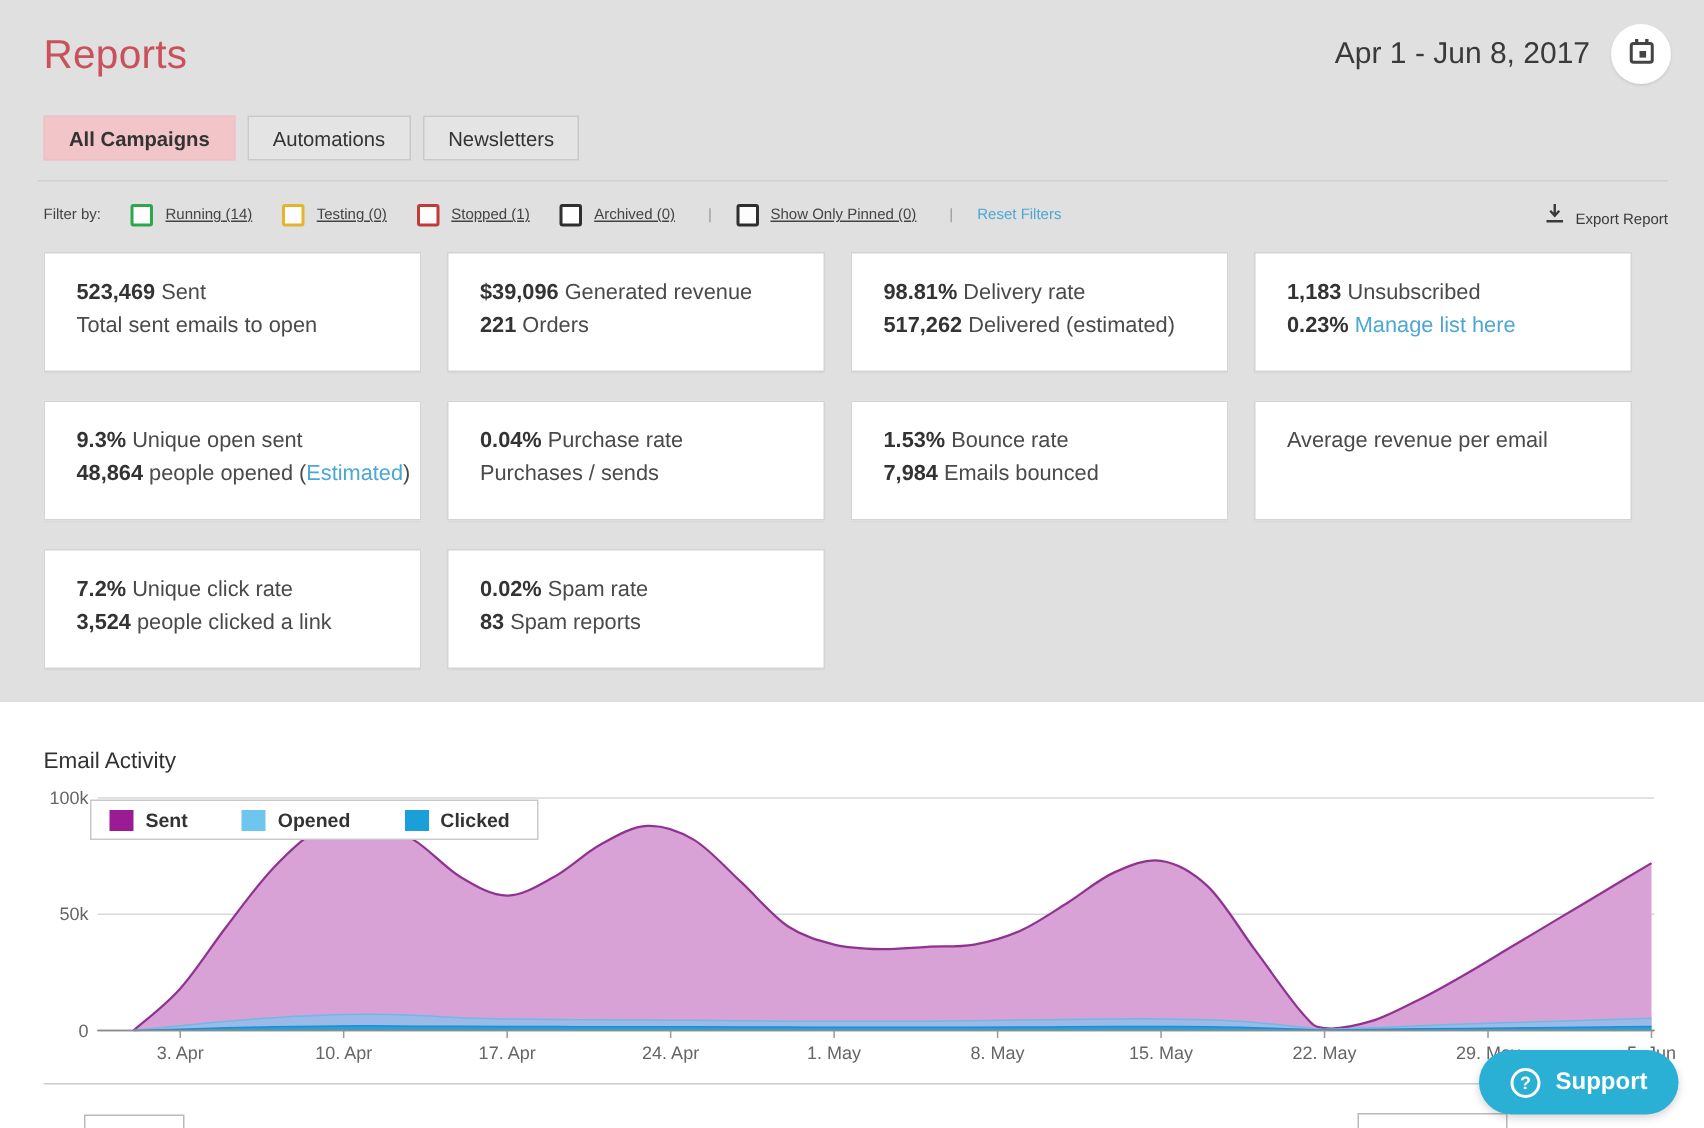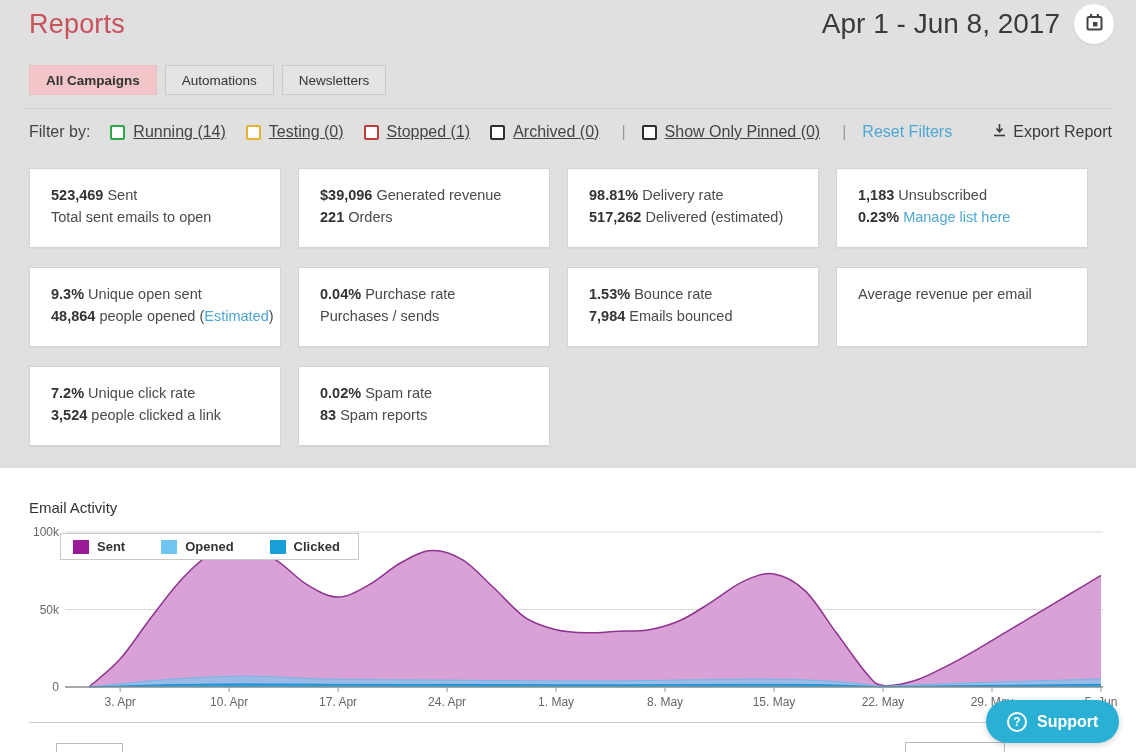--- a/index.html
+++ b/index.html
@@ -4,34 +4,34 @@
 <style>
   * { box-sizing: border-box; margin: 0; padding: 0; }
   html, body { width: 1136px; height: 752px; overflow: hidden; }
   body {
     position: relative;
     background: #e0e0e0;
     font-family: "Liberation Sans", sans-serif;
     color: #3a3a3a;
   }
   
-  .header { display:flex; justify-content:space-between; align-items:center; padding:4px 22px 0 29px; }
+  .header { display:flex; justify-content:space-between; align-items:center; padding:16px 22px 0 29px; }
   .page-title { font-size:27px; font-weight:400; color:#c9515c; letter-spacing:.2px; }
   .date-group { display:flex; align-items:center; gap:14px; }
-  .date-range { font-size:28px; color:#3a3a3a; cursor:pointer; }
+  .date-range { font-size:20px; color:#3a3a3a; cursor:pointer; }
   .cal-btn { width:40px; height:40px; border-radius:50%; background:#fff; border:none; cursor:pointer;
              display:flex; align-items:center; justify-content:center; box-shadow:0 1px 2px rgba(0,0,0,.10); }
   
   .tabs { display:flex; gap:8px; margin:21px 0 0 29px; }
   .tab { height:30px; padding:0 16px; font-size:13.5px; color:#333; cursor:pointer;
          border:1px solid #c9c9c9; background:#e4e4e4; display:flex; align-items:center; font-family:inherit; }
   .tab.active { background:#f2c5c8; border-color:#eec0c4; font-weight:700; }
   .tab-divider { border-bottom:1px solid #cfcfcf; margin:13px 24px 0 25px; }
   
-  .filter-row { display:flex; align-items:center; margin:14px 24px 0 29px; font-size:16px; color:#444; }
+  .filter-row { display:flex; align-items:center; margin:14px 24px 0 29px; font-size:10px; color:#444; }
   .filter-by { margin-right:20px; }
   .filter-item { display:flex; align-items:center; margin-right:20px; cursor:pointer;text-decoration:underline; }
   .cb { width:15px; height:15px; border:2px solid #333; border-radius:2px; background:#fdfdfd; margin-right:8px; flex:none; }
   .sep { color:#999; margin:0 16px 0 2px; }
   .reset { color:#4da7d4; cursor:pointer; }
   .export { margin-left:auto; display:flex; align-items:flex-end; gap:7px; color:#3a3a3a; cursor:pointer; }
   
   .cards { position:absolute; left:29px; top:168px; display:grid;
            grid-template-columns:repeat(4, 252px); gap:19px 17px; }
   .card { background:#fff; border:1px solid #d4d4d4; height:80px; padding:15px 21px;

